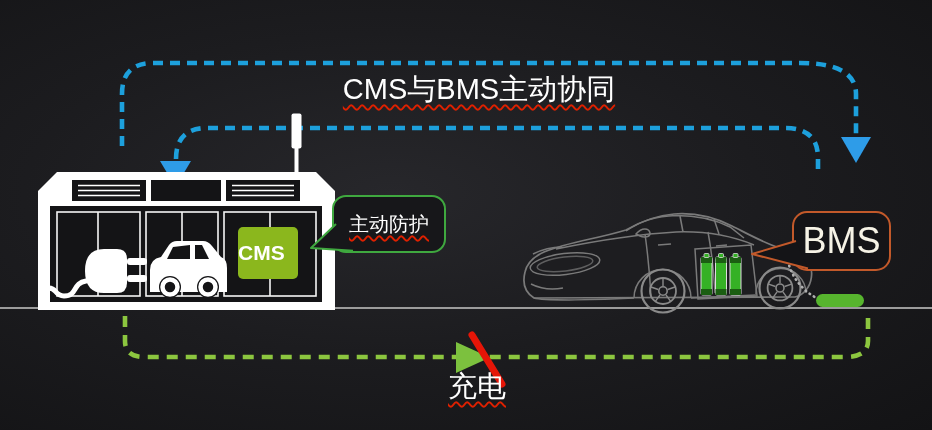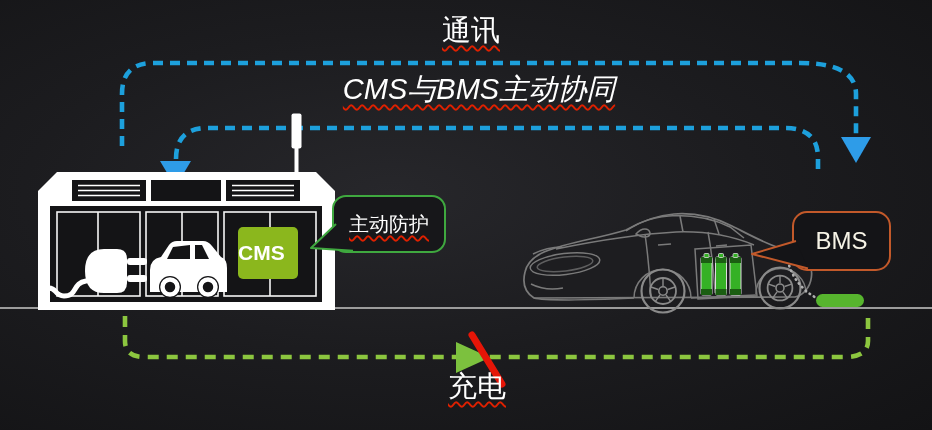--- a/index.html
+++ b/index.html
@@ -13,26 +13,26 @@
     position:absolute; color:#fff; text-align:center; white-space:nowrap;
     font-family:"Liberation Sans", sans-serif; font-weight:500;
   }
   .squiggle{
     text-decoration-line:underline; text-decoration-style:wavy;
     text-decoration-color:#e02000; text-decoration-thickness:2px;
     text-underline-offset:5px;
   }
   .big{font-size:29px; line-height:1.1;}
   #comm-label{left:391px; top:15px; width:160px;}
-  #coordination-label{left:329px; top:74px; width:300px;font-style:italic;}
+  #coordination-label{left:329px; top:74px; width:300px;}
   #charging-label{left:417px; top:371px; width:120px;text-align:center;}
   #protection-label{left:333px; top:196px; width:112px; height:56px; line-height:56px;
     font-size:20px; font-weight:normal; text-underline-offset:4px; text-decoration-thickness:1.5px;}
   #bms-label{left:793px; top:212px; width:97px; height:58px; line-height:58px;
-    font-size:24px; color:#f6f3e6;}
+    font-size:36px; color:#f6f3e6;}
   #cms-label{left:238px; top:227px; width:37px; height:52px; line-height:52px;
     font-size:21px; font-weight:bold;}
 </style>
 </head>
 <body>
 
 <div id="stage">
 
 <svg width="932" height="430" viewBox="0 0 932 430">
 
@@ -173,20 +173,19 @@
     <rect x="333" y="196" width="112" height="56" rx="13" fill="#17171a" stroke="#3fa83f" stroke-width="2"></rect>
     <path d="M 336,224 L 311,248 L 353,250.8" fill="#17171a" stroke="#3fa83f" stroke-width="2" stroke-linejoin="round"></path>
   </g>
 
   <g>
     <rect x="793" y="212" width="97" height="58" rx="14" fill="#141417" stroke="#c2592a" stroke-width="2"></rect>
     <path d="M 796,241 L 752,254 L 808,268.5" fill="#141417" stroke="#c2592a" stroke-width="2" stroke-linejoin="round"></path>
   </g>
 </svg>
 
-<div class="label big squiggle" id="comm-label">通讯</div>
 <div class="label big squiggle" id="coordination-label">CMS与BMS主动协同</div>
 <div class="label big squiggle" id="charging-label">充电</div>
 <div class="label squiggle" id="protection-label">主动防护</div>
 <div class="label" id="bms-label">BMS</div>
 <div class="label" id="cms-label">CMS</div>
 
 </div>
 
 </body></html>

